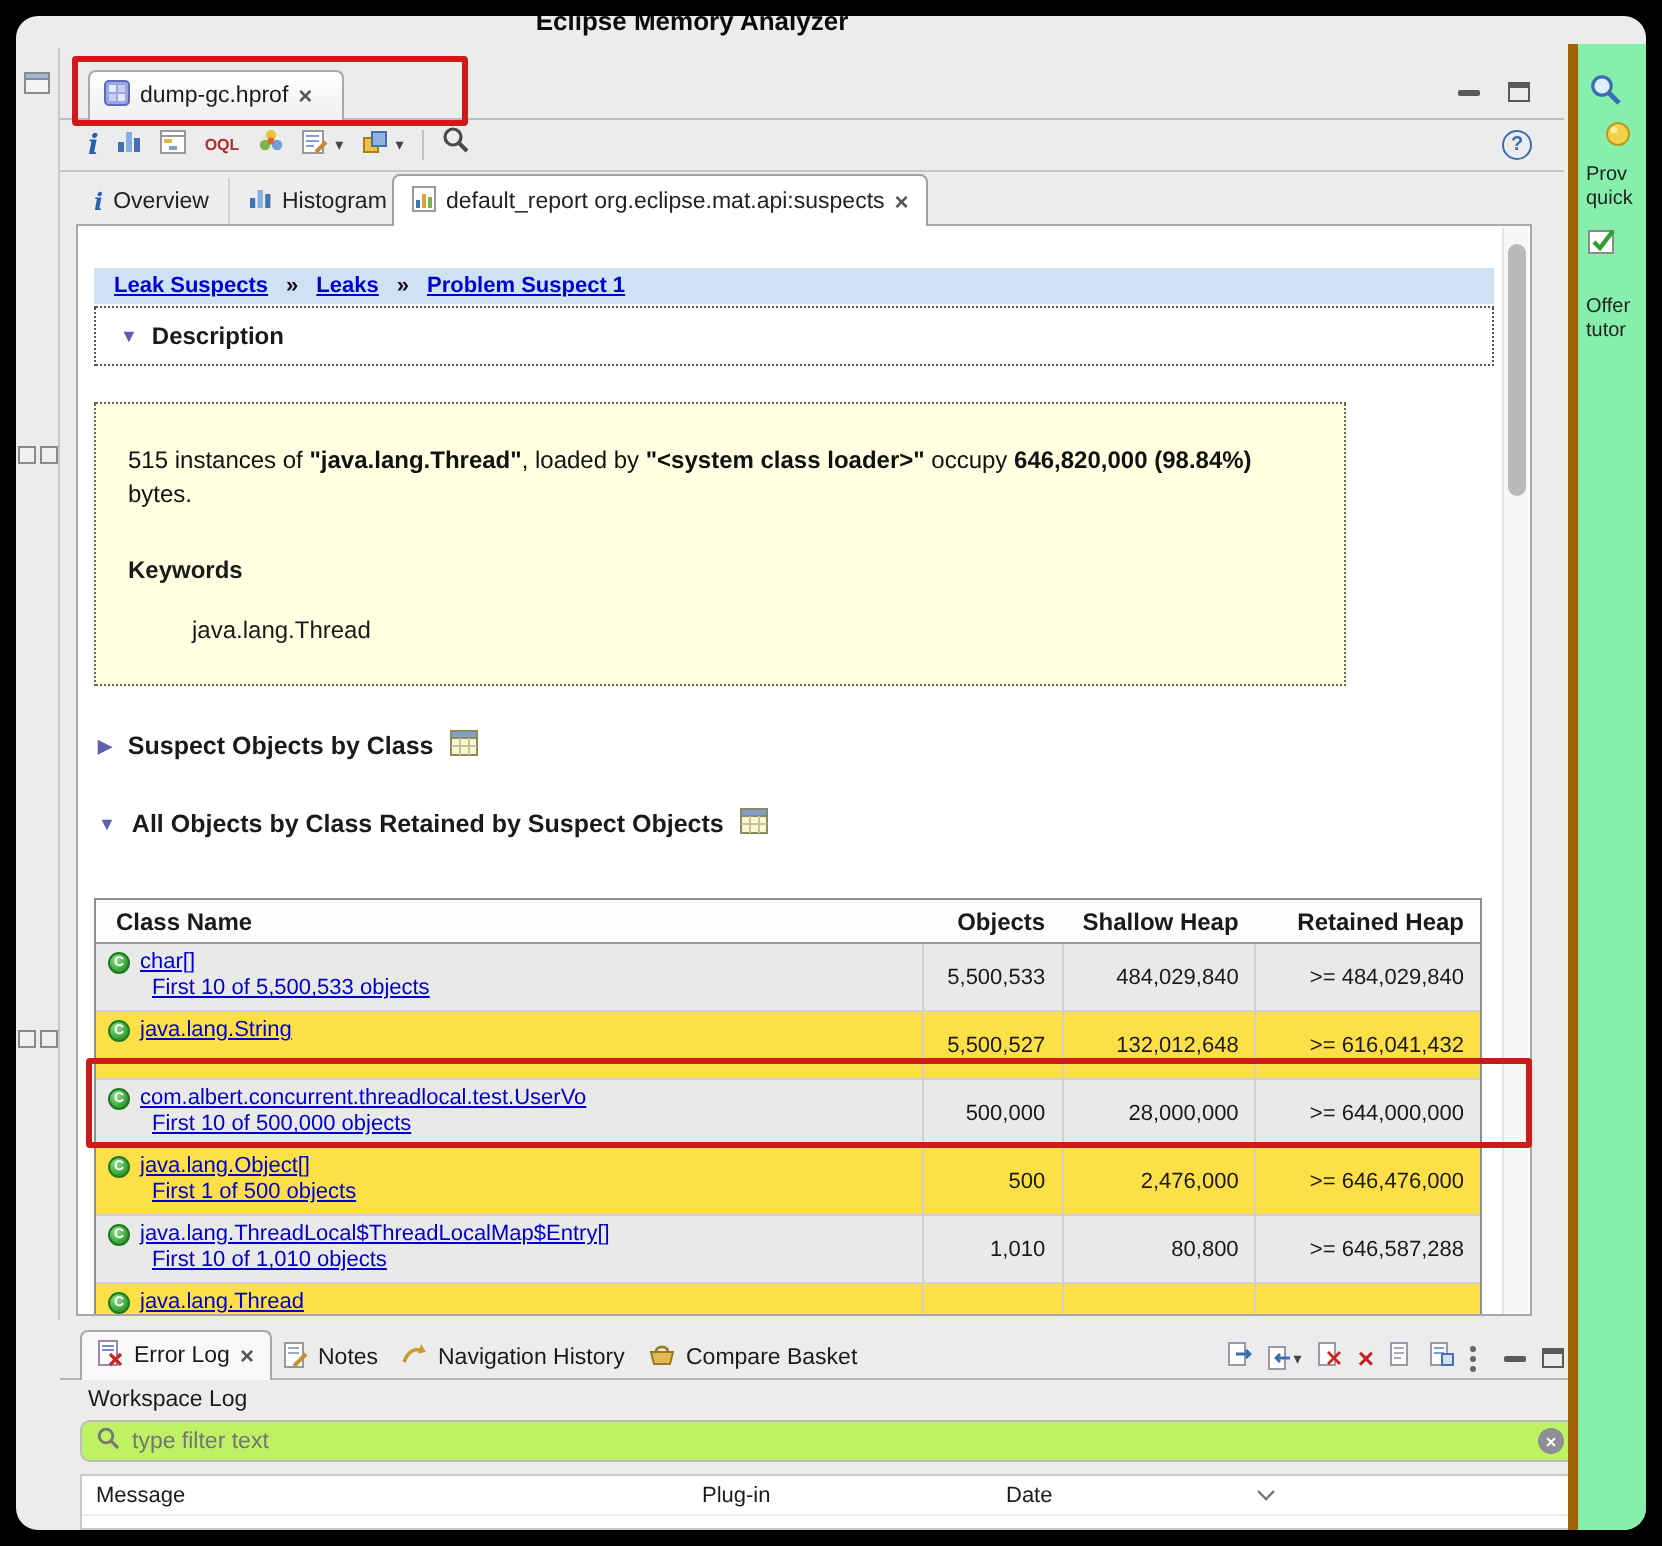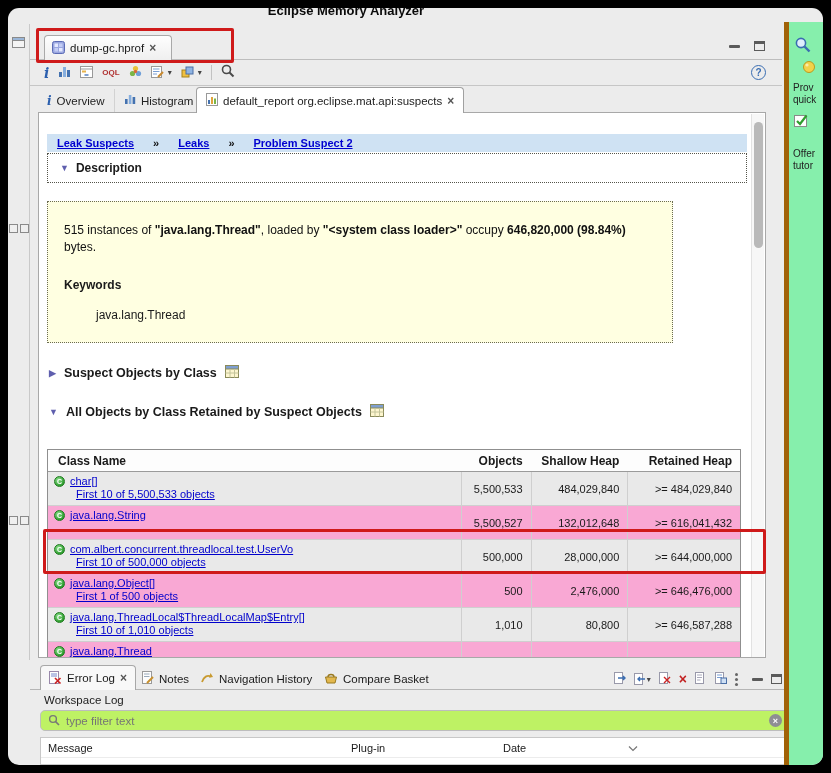--- a/index.html
+++ b/index.html
@@ -29,36 +29,36 @@
   .dd{font-size:8px;color:#444;margin-left:-5px}
   .help{position:absolute;right:16px;top:5px;width:15px;height:15px;border-radius:50%;border:1.5px solid #3a6db1;color:#3a6db1;font-size:10px;font-weight:700;display:flex;align-items:center;justify-content:center;cursor:pointer}
 
   
   .subtabs{position:absolute;left:22px;top:78px;width:752px;height:26px}
   .stab{position:absolute;top:3px;height:23px;display:flex;align-items:center;gap:5px;padding:0 9px;font-size:11.5px;color:#222;border-right:1px solid #d2d2d2;cursor:pointer;white-space:nowrap}
   .stab.active{top:1px;height:26px;background:#fff;border:1px solid #a0a0a0;border-bottom:none;border-radius:4px 4px 0 0;z-index:2}
 
   
   .content{position:absolute;left:30px;top:104px;width:728px;height:546px;background:#fff;border:1px solid #a8a8a8;overflow:hidden;font-size:11px}
-  .crumbbar{position:absolute;left:8px;top:21px;width:700px;height:18px;background:#cfe2f3;display:flex;align-items:center;gap:19px;padding-left:10px;font-size:11px;font-weight:700}
+  .crumbbar{position:absolute;left:8px;top:21px;width:700px;height:18px;background:#cfe2f3;display:flex;align-items:center;gap:9px;padding-left:10px;font-size:11px;font-weight:700}
   .crumb{color:#0000d0;text-decoration:underline;cursor:pointer}
   .crumb-sep{color:#111}
   .descbox{position:absolute;left:8px;top:40px;width:700px;height:30px;border:1px dotted #55554a;display:flex;align-items:center;gap:7px;padding-left:12px}
   .twistie{color:#5f5fae;font-size:9px;cursor:pointer}
   .sec-title{font-weight:700;font-size:12px}
   .notebox{position:absolute;left:8px;top:88px;width:626px;height:142px;background:#ffffe1;border:1px dotted #6b6b52}
   .para{position:absolute;left:16px;top:20px;width:590px;font-size:12px;line-height:17px;color:#111}
   .kw-label{position:absolute;left:16px;top:76px;font-weight:700;font-size:12px}
   .kw{position:absolute;left:48px;top:106px;font-size:12px}
   .sechdr{position:absolute;left:10px;display:flex;align-items:center;gap:8px;font-weight:700;font-size:12.5px;cursor:pointer}
 
   
   .rtable{position:absolute;left:8px;top:336px;width:694px;border:1px solid #8f8f8f;background:#fff}
   .thead{display:flex;height:22px;border-bottom:1px solid #9a9a9a;font-weight:700;font-size:12px;align-items:center;background:#fdfdfd}
-  .trow{display:flex;height:34px;border-bottom:1px solid #cfcfcf;font-size:11px;background:#f9a8d4}
+  .trow{display:flex;height:34px;border-bottom:1px solid #cfcfcf;font-size:11px;background:#fde047}
   .trow.alt{background:#e9e9e9}
   .h-class{width:414px;padding-left:10px}
   .h-n1{width:70px;text-align:right;padding-right:8px}
   .h-n2{width:97px;text-align:right;padding-right:8px}
   .h-n3{width:113px;text-align:right;padding-right:8px}
   .c-class{width:414px;padding:3px 4px 0 6px}
   .c-n1,.c-n2,.c-n3{display:flex;align-items:center;justify-content:flex-end;padding-right:8px;border-left:1px solid #cfcfcf}
   .c-n1{width:70px}.c-n2{width:97px}.c-n3{width:113px}
   .cls-line{display:flex;align-items:center;gap:5px}
   .cls-ico{width:11px;height:11px;border-radius:50%;background:radial-gradient(circle at 35% 30%,#8adf8a,#2f9e2f 72%);border:1px solid #1e7a1e;color:#fff;font-size:7px;font-weight:700;display:inline-flex;align-items:center;justify-content:center;flex:none}
@@ -193,21 +193,21 @@
     </div>
   </div>
 
   <div class="content">
 
     <div class="crumbbar">
       <span class="crumb">Leak Suspects</span>
       <span class="crumb-sep">»</span>
       <span class="crumb">Leaks</span>
       <span class="crumb-sep">»</span>
-      <span class="crumb">Problem Suspect 2</span>
+      <span class="crumb">Problem Suspect 1</span>
     </div>
 
     <div class="descbox">
       <span class="twistie">▼</span>
       <span class="sec-title">Description</span>
     </div>
 
     <div class="notebox">
       <div class="para">
         <span>515 instances of </span><b>"java.lang.Thread"</b><span>, loaded by </span><b>"&lt;system class loader&gt;"</b><span> occupy </span><b>646,820,000 (98.84%)</b><span> bytes.</span>

